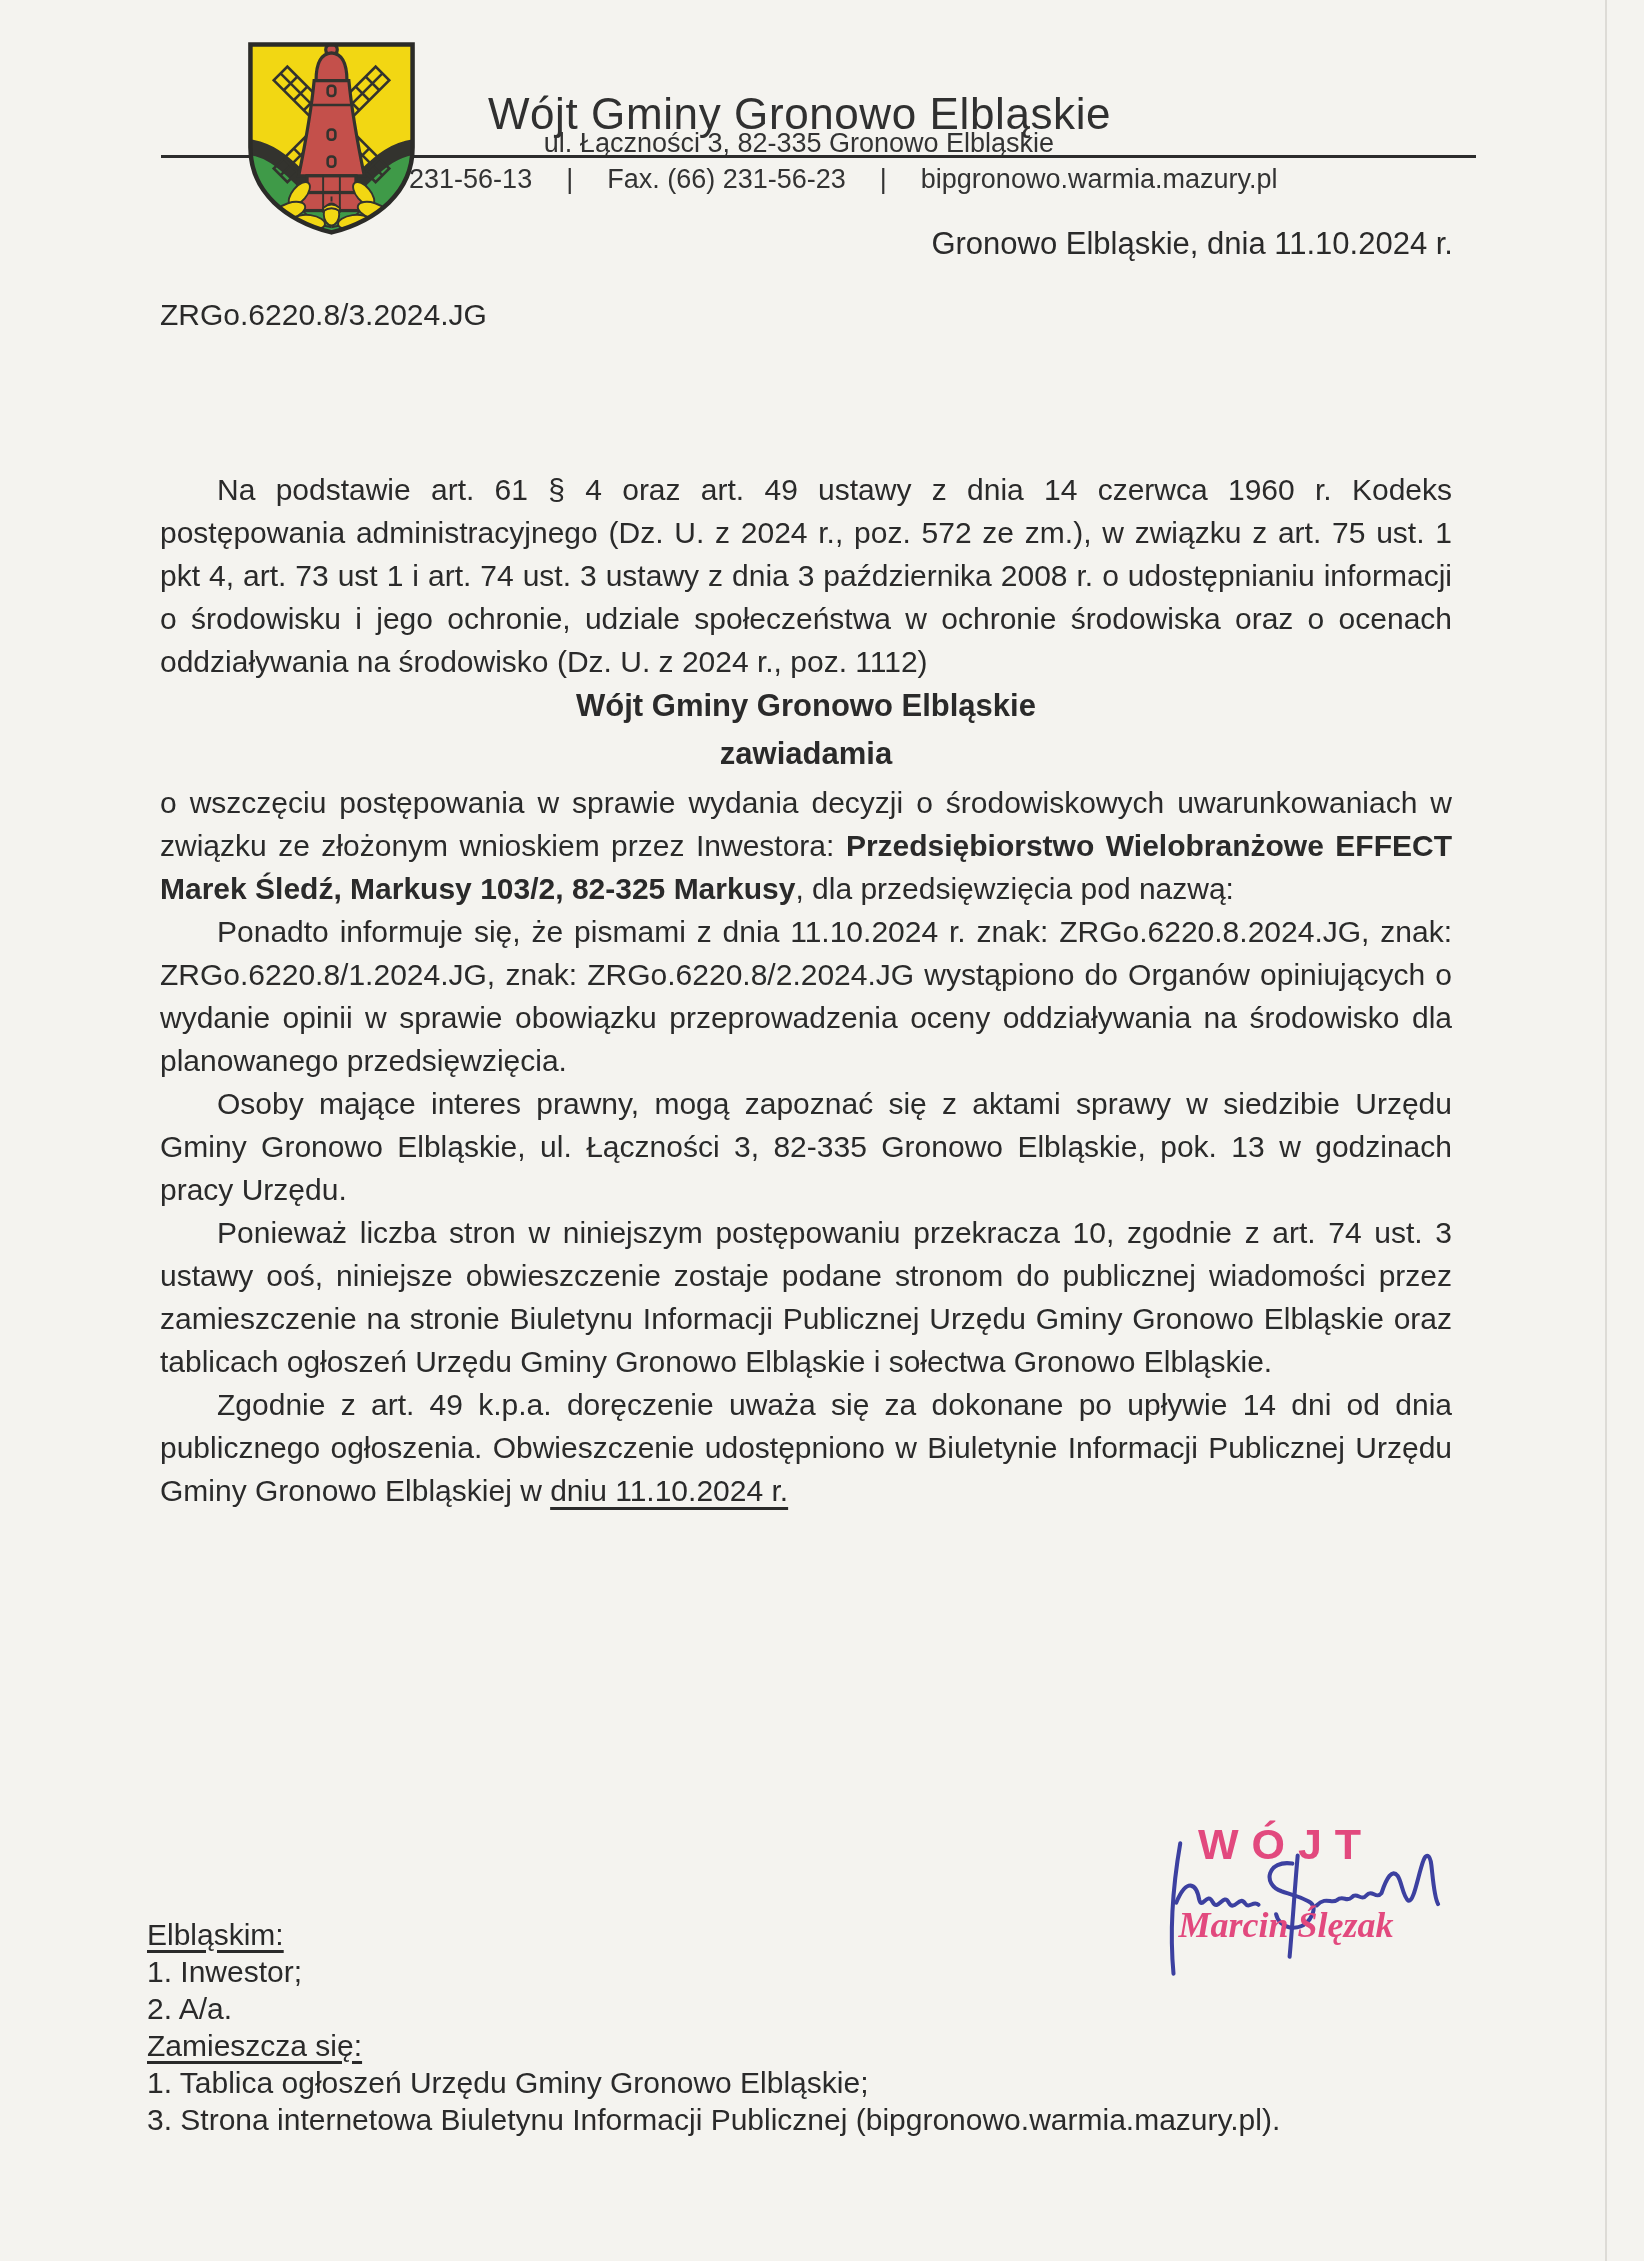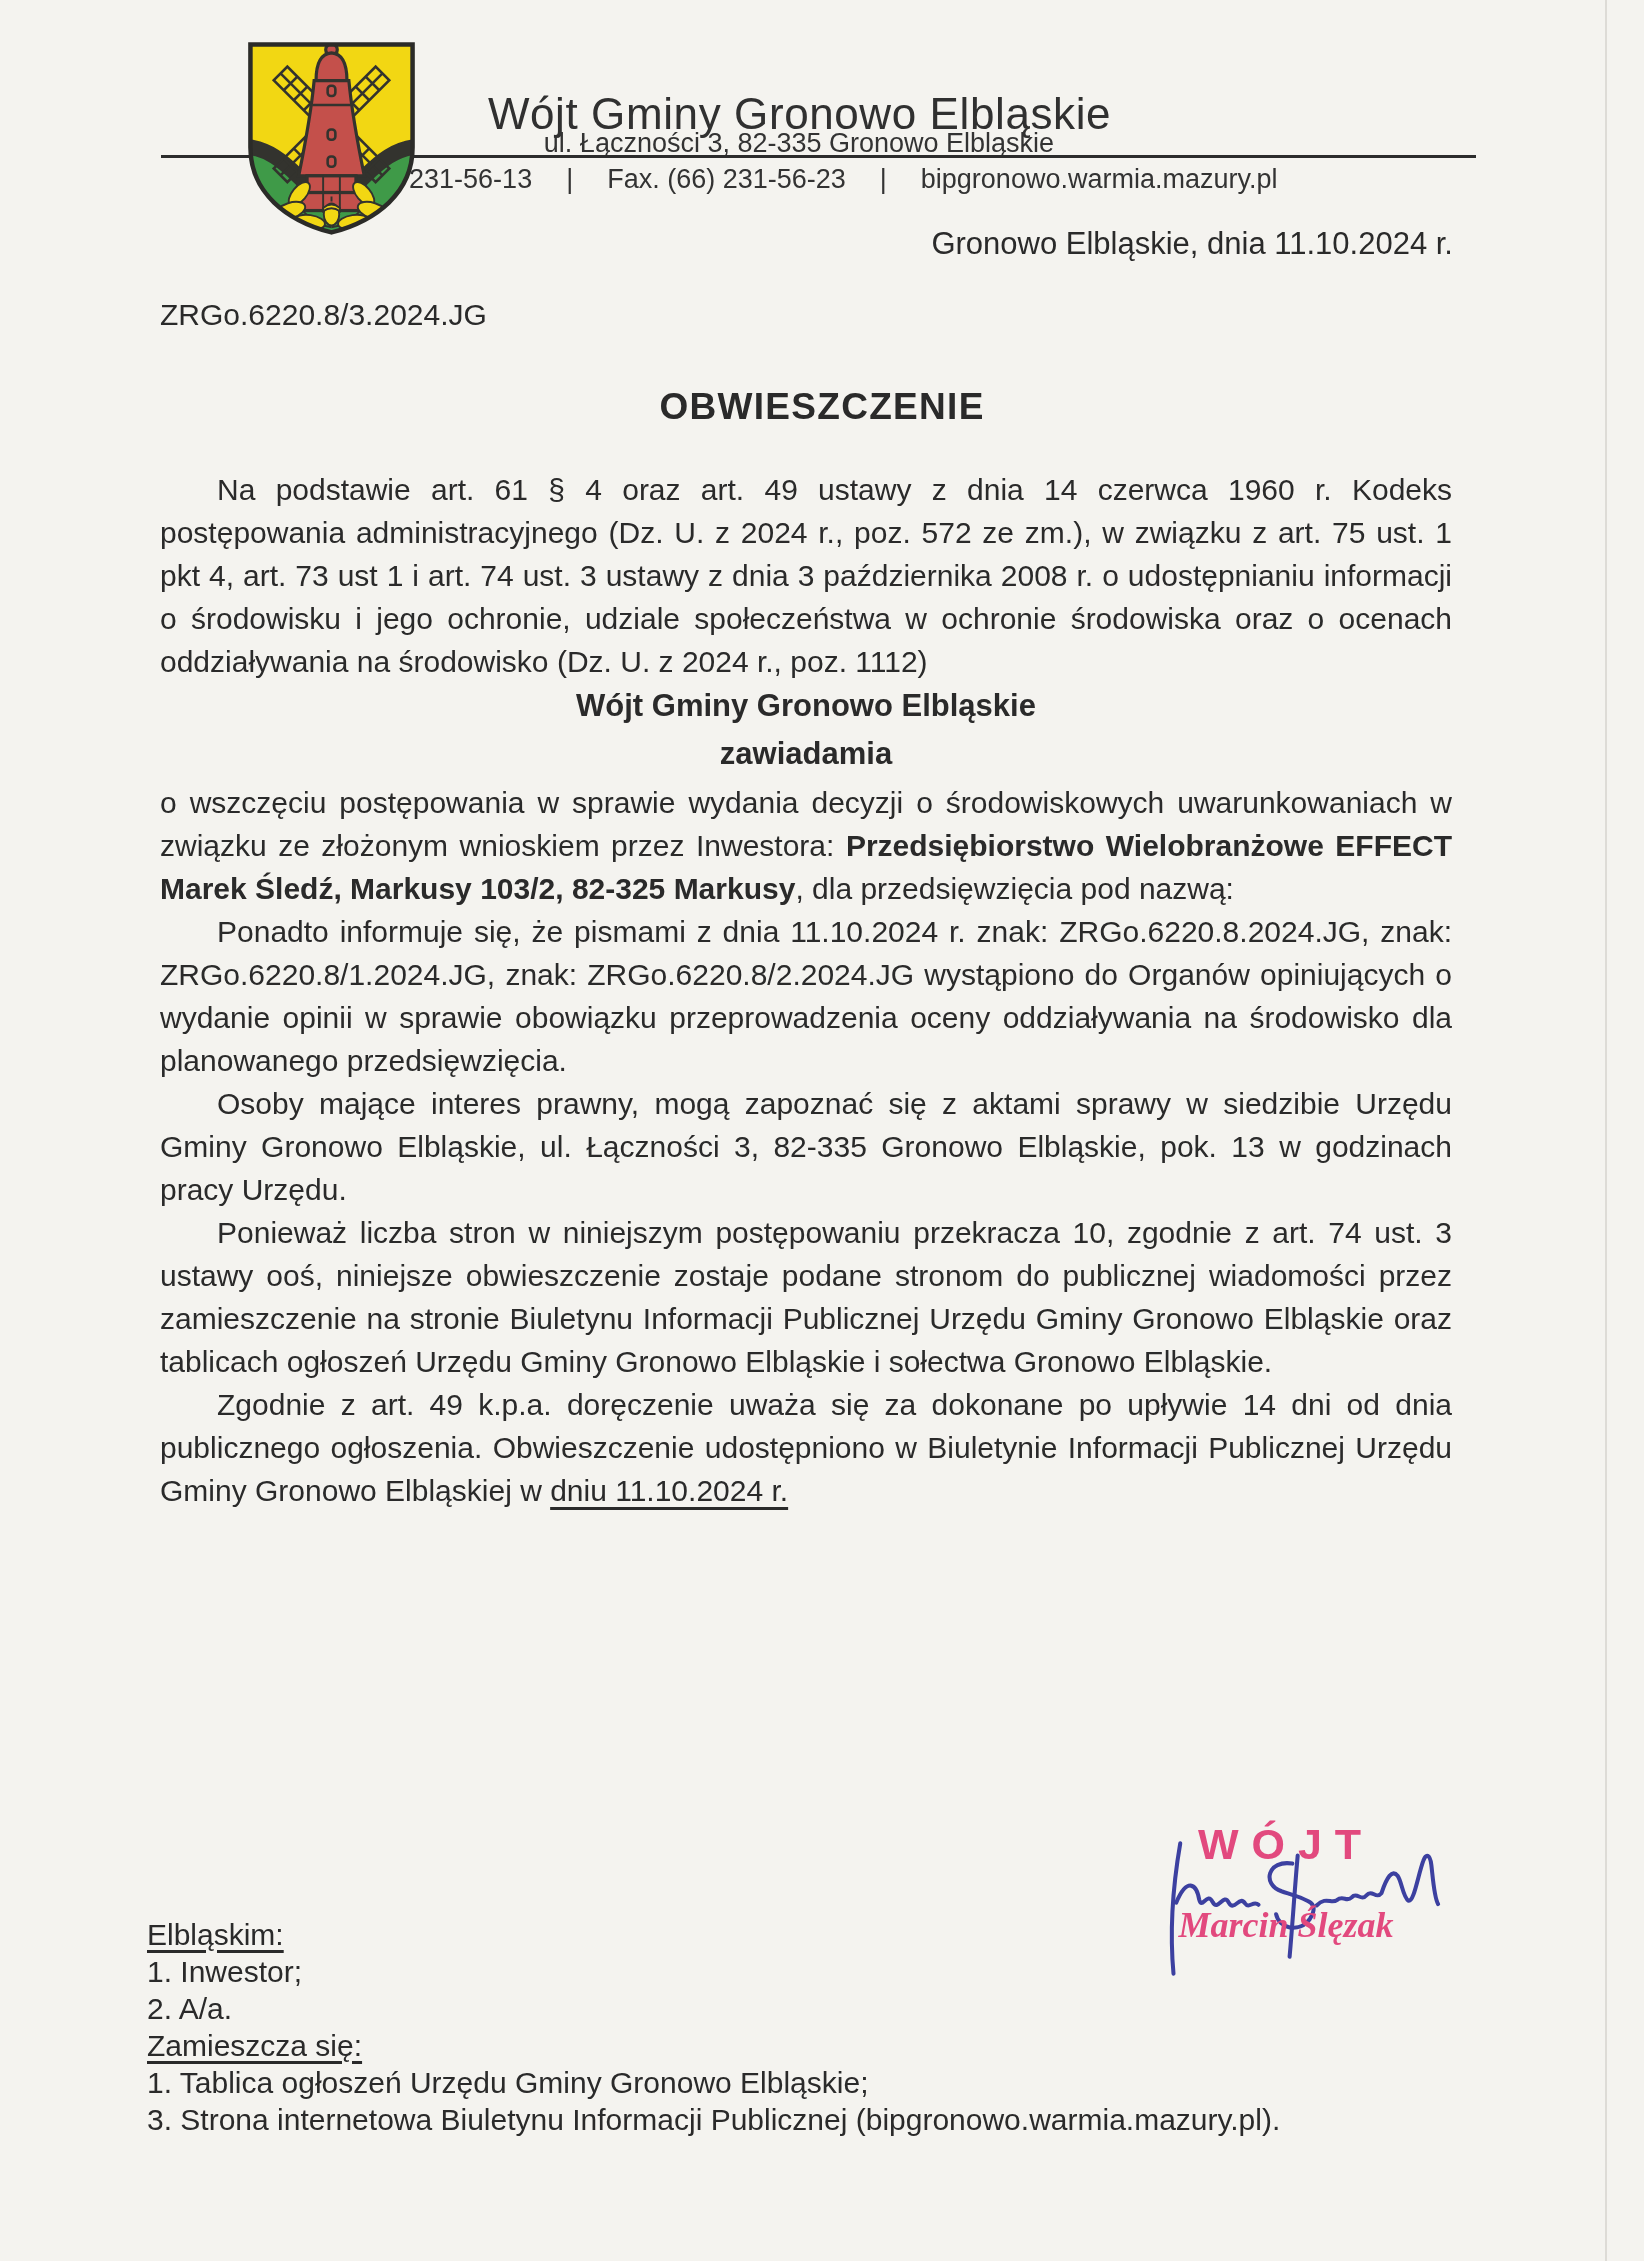--- a/index.html
+++ b/index.html
@@ -184,21 +184,20 @@
     <div class="org-address">ul. Łączności 3, 82-335 Gronowo Elbląskie</div>
     <div class="header-rule"></div>
     <div class="contact-line">
       <span>(55) 231-56-13</span><span class="sep">|</span><span>Fax. (66) 231-56-23</span><span class="sep">|</span><span>bipgronowo.warmia.mazury.pl</span>
     </div>
   </header>
 
   <div class="dateline">Gronowo Elbląskie, dnia 11.10.2024 r.</div>
   <div class="case-number">ZRGo.6220.8/3.2024.JG</div>
 
-  <h1 class="doc-title">OBWIESZCZENIE</h1>
 
   <main class="body-text">
     <p class="indent">Na podstawie art. 61 § 4 oraz art. 49 ustawy z dnia 14 czerwca 1960 r. Kodeks postępowania administracyjnego (Dz. U. z 2024 r., poz. 572 ze zm.), w związku z art. 75 ust. 1 pkt 4, art. 73 ust 1 i art. 74 ust. 3 ustawy z dnia 3 października 2008 r. o udostępnianiu informacji o środowisku i jego ochronie, udziale społeczeństwa w ochronie środowiska oraz o ocenach oddziaływania na środowisko (Dz. U. z 2024 r., poz. 1112)</p>
     <h2 class="sub">Wójt Gminy Gronowo Elbląskie</h2>
     <h2 class="sub sub-2">zawiadamia</h2>
     <p class="notice"><span>o wszczęciu postępowania w sprawie wydania decyzji o środowiskowych uwarunkowaniach w związku ze złożonym wnioskiem przez Inwestora: </span><strong>Przedsiębiorstwo Wielobranżowe EFFECT Marek Śledź, Markusy 103/2, 82-325 Markusy</strong><span>, dla przedsięwzięcia pod nazwą:</span></p>
     <p class="indent">Ponadto informuje się, że pismami z dnia 11.10.2024 r. znak: ZRGo.6220.8.2024.JG, znak: ZRGo.6220.8/1.2024.JG, znak: ZRGo.6220.8/2.2024.JG wystąpiono do Organów opiniujących o wydanie opinii w sprawie obowiązku przeprowadzenia oceny oddziaływania na środowisko dla planowanego przedsięwzięcia.</p>
     <p class="indent">Osoby mające interes prawny, mogą zapoznać się z aktami sprawy w siedzibie Urzędu Gminy Gronowo Elbląskie, ul. Łączności 3, 82-335 Gronowo Elbląskie, pok. 13 w godzinach pracy Urzędu.</p>
     <p class="indent">Ponieważ liczba stron w niniejszym postępowaniu przekracza 10, zgodnie z art. 74 ust. 3 ustawy ooś, niniejsze obwieszczenie zostaje podane stronom do publicznej wiadomości przez zamieszczenie na stronie Biuletynu Informacji Publicznej Urzędu Gminy Gronowo Elbląskie oraz tablicach ogłoszeń Urzędu Gminy Gronowo Elbląskie i sołectwa Gronowo Elbląskie.</p>
     <p class="indent"><span>Zgodnie z art. 49 k.p.a. doręczenie uważa się za dokonane po upływie 14 dni od dnia publicznego ogłoszenia. Obwieszczenie udostępniono w Biuletynie Informacji Publicznej Urzędu Gminy Gronowo Elbląskiej w </span><span class="u-date">dniu 11.10.2024 r.</span></p>

